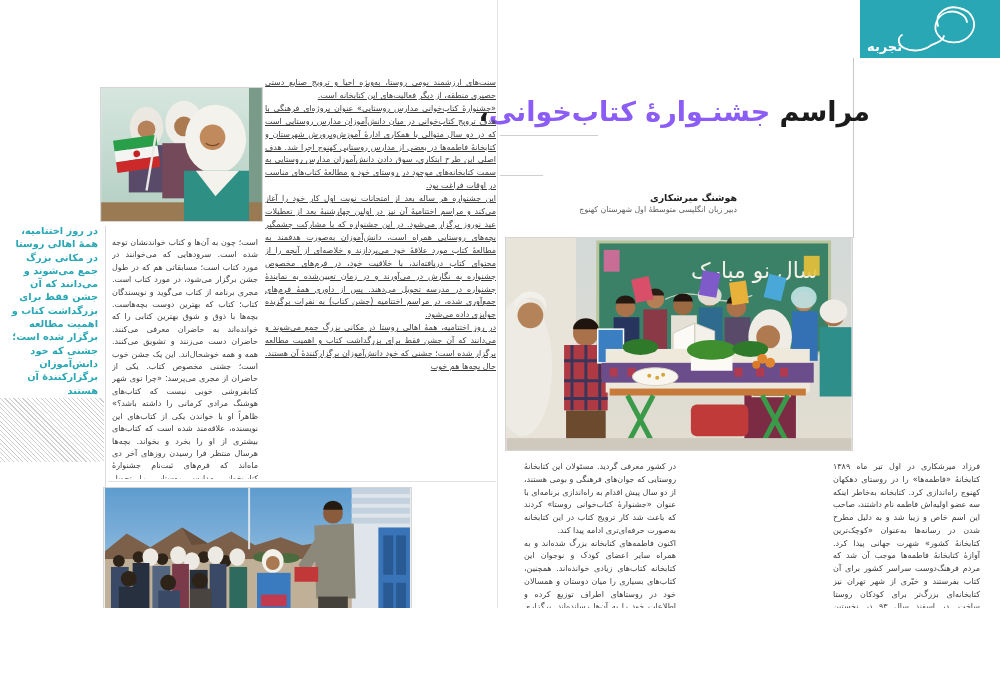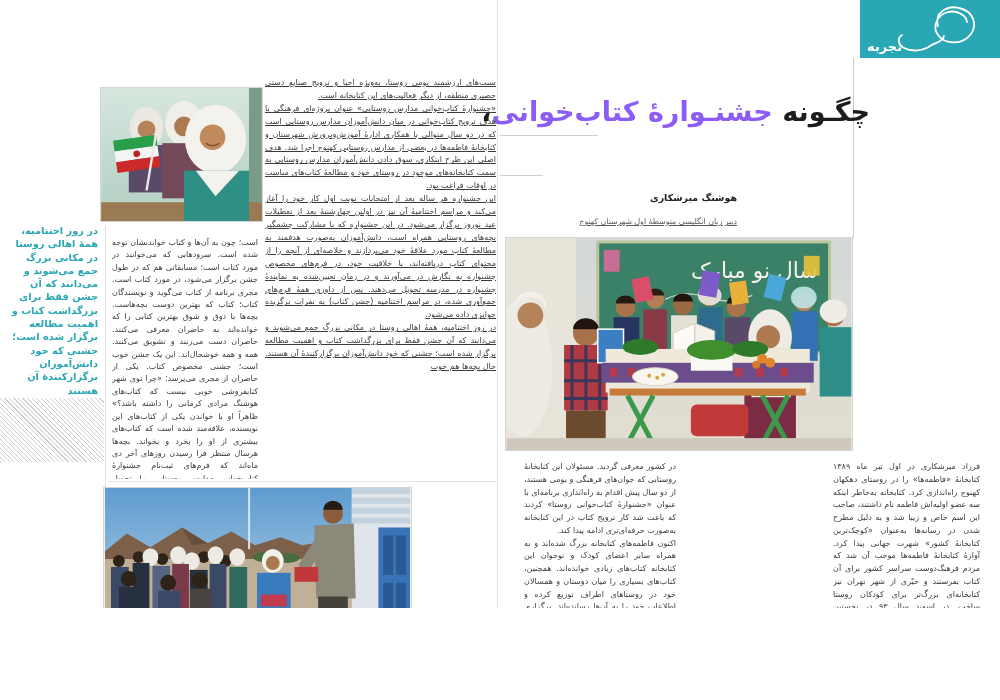--- a/index.html
+++ b/index.html
@@ -17,21 +17,21 @@
   .tab{left:860px;top:0;width:140px;height:58px;background:#2aa7b4;}
   .tab-label{position:absolute;left:7px;bottom:4px;color:#ffffff;font-weight:bold;
              font-size:13px;direction:rtl;}
   
   .headline{right:130px;top:92px;direction:rtl;text-align:right;color:#1b1b1b;
             font-weight:bold;font-size:27px;line-height:40px;white-space:nowrap;}
   .headline .hl{color:#8b5cf6;}
   
   .byline{right:263px;top:192px;direction:rtl;text-align:right;}
   .byline .author{font-size:9.5px;font-weight:bold;color:#222;}
-  .byline .role{font-size:7.8px;color:#5a5a5a;margin-top:14px;text-decoration:underline;}
+  .byline .role{font-size:7.8px;color:#5a5a5a;margin-top:2px;}
   
   .col{direction:rtl;text-align:justify;font-size:8px;line-height:12.9px;color:#3b3b3b;
        overflow:hidden;white-space:pre-line;}
   .rp-col1{left:833px;top:461px;width:147px;height:180px;line-height:12.75px;}
   .rp-col2{left:524px;top:461px;width:152px;height:180px;line-height:12.75px;}
   .lp-col1{left:265px;top:77px;width:231px;height:417px;text-decoration:underline;}
   .lp-col2{left:112px;top:237px;width:146px;height:242px;line-height:12.4px;}
   
   .pull-quote{left:4px;top:224px;width:94px;direction:rtl;text-align:right;color:#2aa7b4;
               font-weight:bold;font-size:9.8px;line-height:13.3px;}
@@ -64,21 +64,21 @@
 
   <div class="abs tab">
     <svg width="140" height="58" viewBox="0 0 140 58">
       <path d="M78,26 C74,13 87,5 99,8 C113,11 118,24 111,34 C103,45 85,45 78,35 C72,27 77,15 88,12 C97,10 106,15 107,22" fill="none" stroke="#ffffff" stroke-width="1.8" stroke-linecap="round"></path>
       <path d="M84,36 C82,43 74,43 70,46 C63,51 52,52 44,48 C38,45 37,38 42,35" fill="none" stroke="#ffffff" stroke-width="1.8" stroke-linecap="round"></path>
     </svg>
     <div class="tab-label">تجربه</div>
   </div>
 
   <div class="abs headline">
-    <div><span>چگـونه </span><span class="hl">جشنـوارهٔ کتاب‌خوانی</span><span>،</span></div>
+    <div><span>مراسم </span><span class="hl">جشنـوارهٔ کتاب‌خوانی</span><span>،</span></div>
   </div>
 
   <div class="abs byline">
     <div class="author">هوشنگ میرشکاری</div>
     <div class="role">دبیر زبان انگلیسی متوسطهٔ اول شهرستان کهنوج</div>
   </div>
 
   <div class="abs photo ph-class">
     <svg width="346" height="212" viewBox="0 0 348 214">
       <defs>

